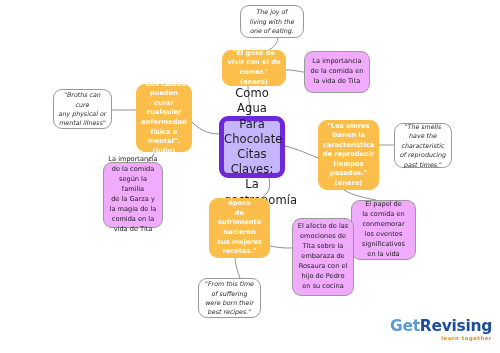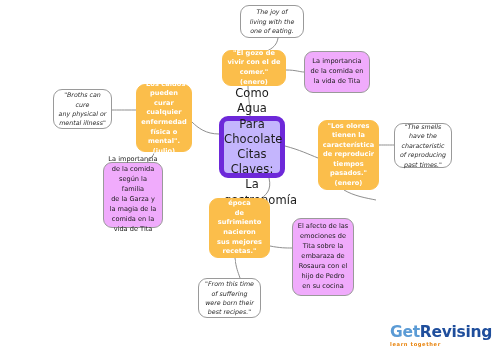--- a/index.html
+++ b/index.html
@@ -69,22 +69,22 @@
     background: #ffffff;
     border: 1px solid #9a9a9a;
     color: #2a2a2a;
     font-size: 6.3px;
     line-height: 1.5;
     font-style: italic;
   }
   #logo {
     position: absolute;
     right: 8px;
-    bottom: 6px;
-    text-align: left;
+    bottom: 12px;
+    text-align: right;
     z-index: 3;
     user-select: none;
     margin-left: 43px;
   }
   #logo .wordmark {
     font-family: "DejaVu Sans", sans-serif;
     font-size: 15.5px;
     font-weight: bold;
     letter-spacing: -0.3px;
     line-height: 1;
@@ -187,20 +187,28 @@
 tiempos
 pasados."(enero)</span>
   </div>
   <div class="node node-trans" style="left:394px; top:123px; width:58px; height:45px;">
     <span class="txt">"The smells
 have the
 characteristic
 of reproducing
 past times."</span>
   </div>
+  <div class="node node-theme" style="left:351px; top:200px; width:65px; height:60px;">
+    <span class="txt">El papel de
+la comida en
+conmemorar
+los eventos
+significativos
+en la vida</span>
+  </div>
 
   <div class="node node-quote" style="left:209px; top:198px; width:61px; height:60px;">
     <span class="txt">"De esta época
 de sufrimiento
 nacieron
 sus mejores
 recetas." (abril)</span>
   </div>
   <div class="node node-trans" style="left:198px; top:278px; width:63px; height:40px;">
     <span class="txt">"From this time

